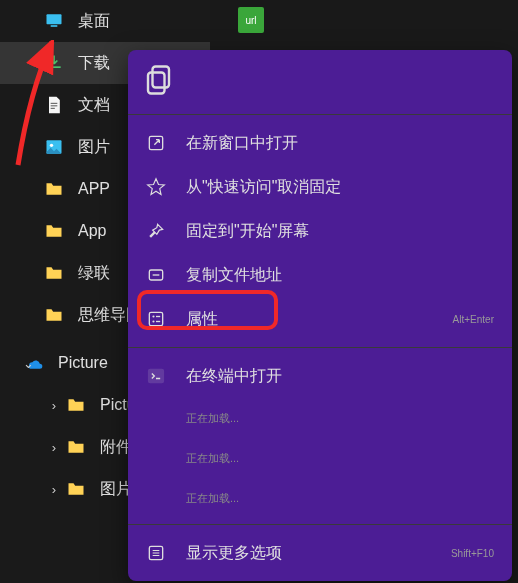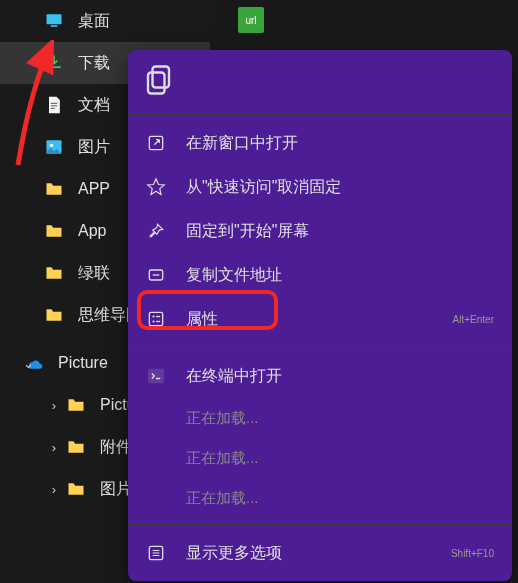--- a/index.html
+++ b/index.html
@@ -21,21 +21,21 @@
   .content { position: absolute; left: 210px; top: 0; right: 0; height: 40px; background: #191919; display: flex; align-items: center; padding-left: 28px; }
   .thumb { width: 26px; height: 26px; background: #3aa63a; border-radius: 2px; display: flex; align-items: center; justify-content: center; font-size: 10px; color: #fff; }
   
   .menu { position: absolute; left: 128px; top: 50px; right: 6px; bottom: 2px; background: #4c1d95; border-radius: 8px; box-shadow: 0 8px 24px rgba(0,0,0,0.5); padding: 6px 0 0 0; overflow: hidden; }
   .menu-top { display: flex; padding: 6px 14px 10px 14px; }
   .menu-top .tico { width: 36px; height: 36px; border-radius: 4px; display: flex; align-items: center; justify-content: center; }
   .menu-row { display: flex; align-items: center; height: 44px; padding: 0 18px; gap: 20px; font-size: 16px; position: relative; }
   .menu-row .mico { width: 20px; height: 20px; display: flex; align-items: center; justify-content: center; }
   .menu-row .label { flex: 1; }
   .shortcut { color: #999; font-size: 10px; }
-  .loading { color: #888; padding-left: 58px; height: 40px; display: flex; align-items: center; font-size: 15px; }
+  .loading { color: #888; padding-left: 58px; height: 40px; display: flex; align-items: center; font-size: 11px; }
   .divider { height: 1px; background: #3a3a3a; margin: 6px 0; }
   
   .arrow { position: absolute; left: 10px; top: 40px; width: 110px; height: 130px; pointer-events: none; }
   .highlight { position: absolute; border: 4px solid #f02828; border-radius: 10px; pointer-events: none; }
   
   svg { width: 100%; height: 100%; }
 </style>
 </head>
 <body>
 

